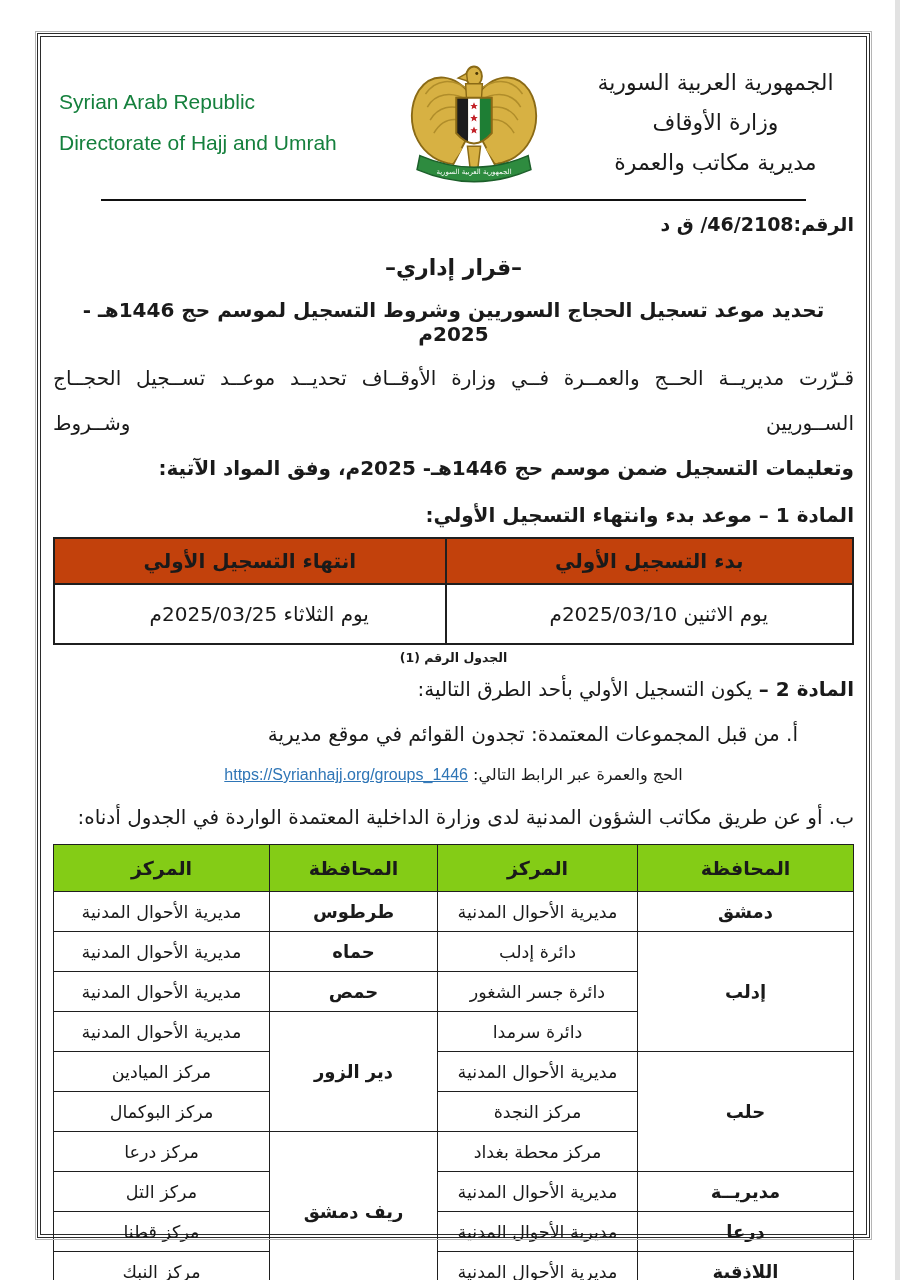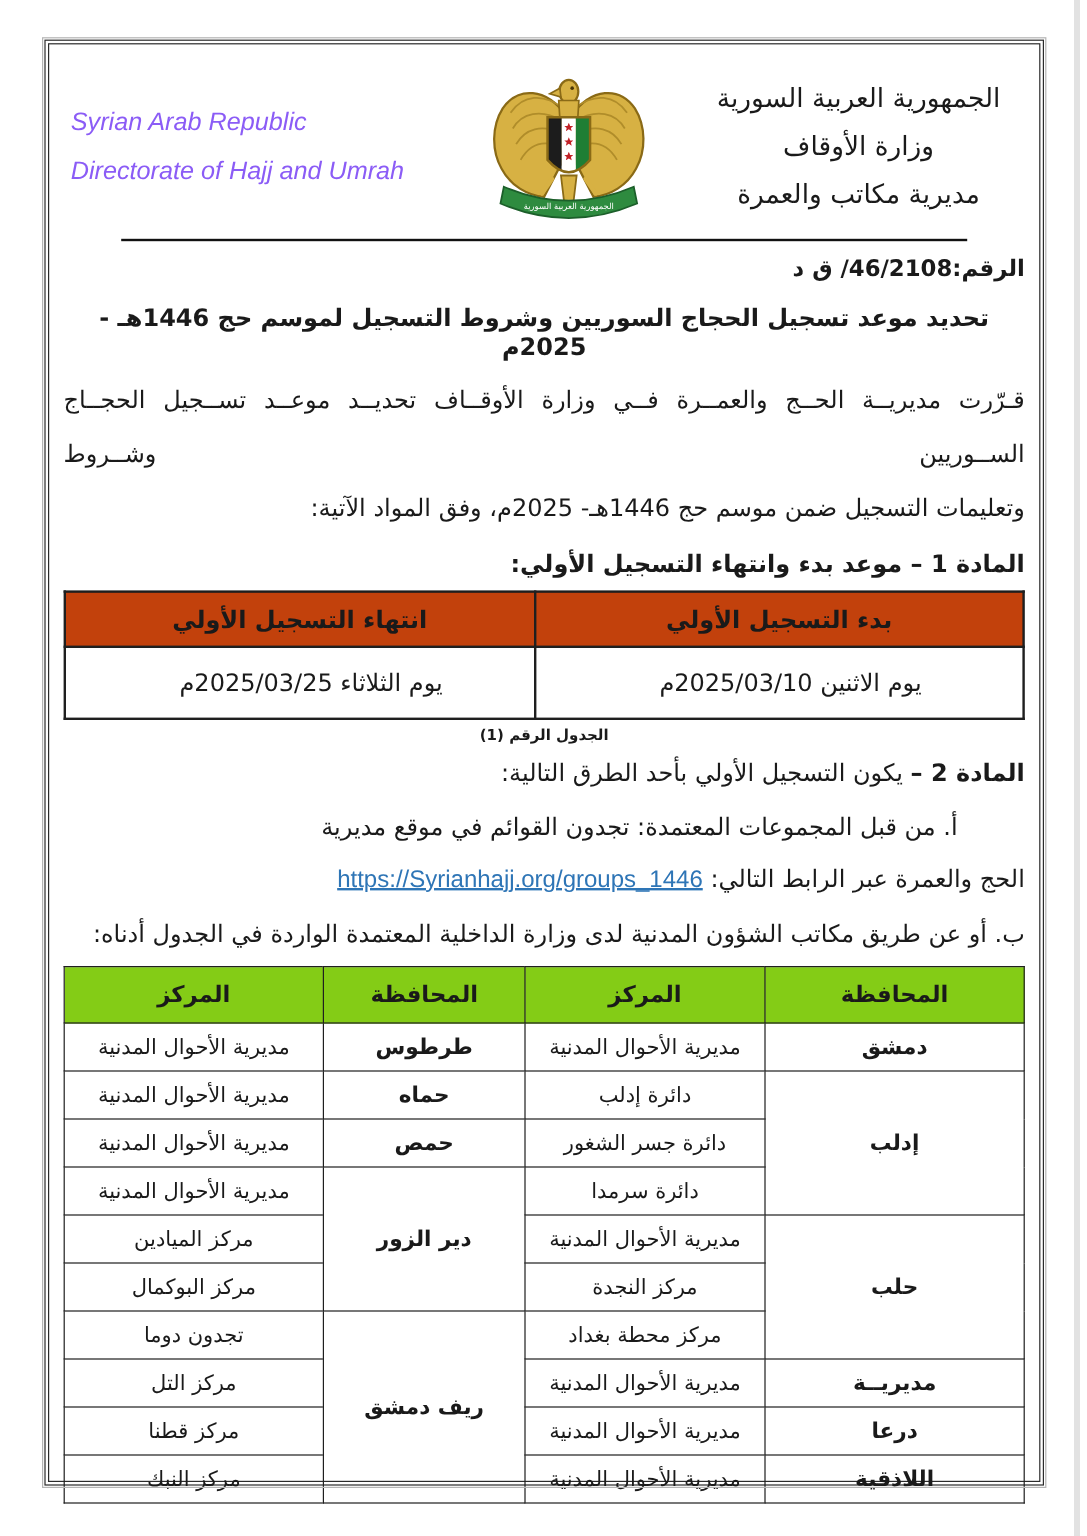--- a/index.html
+++ b/index.html
@@ -3,47 +3,47 @@
 <meta charset="utf-8">
 <style>
   html,body{margin:0;padding:0;background:#ffffff;}
   body{width:906px;height:1280px;position:relative;font-family:"DejaVu Sans",sans-serif;color:#1a1a1a;overflow:hidden;}
   .scan-edge{position:absolute;top:0;right:6px;width:5px;height:1280px;background:#e2e2e2;}
   .frame{position:absolute;left:37px;top:33px;width:833px;height:1205px;box-sizing:border-box;
          border:4px double #2b2b2b;outline:1px solid #b5b5b5;outline-offset:1px;
          padding:16px 12px 0 12px;direction:rtl;}
   
   .letterhead{display:flex;flex-direction:row;direction:ltr;justify-content:space-between;align-items:center;padding:0 6px;height:138px;}
-  .en-block{direction:ltr;text-align:left;font-family:"Liberation Sans",sans-serif;font-size:21px;color:#8b5cf6;width:305px;font-style:italic;}
+  .en-block{direction:ltr;text-align:left;font-family:"Liberation Sans",sans-serif;font-size:21px;color:#15803d;width:305px;}
   .en-block div{margin:0 0 17px 0;}
   .en-block div:last-child{margin-bottom:0;}
   .ar-block{direction:rtl;text-align:center;font-size:22px;width:265px;}
   .ar-block div{margin:0 0 15px 0;}
   .ar-block div:last-child{margin-bottom:0;}
   .emblem{width:140px;height:132px;flex:0 0 auto;}
   .header-rule{height:0;border-top:2px solid #111;width:88%;margin:8px auto 0 auto;}
   
   .doc-number{margin-top:12px;text-align:right;font-weight:bold;font-size:19px;padding-left:4px;}
   .decision-label{margin-top:20px;text-align:center;font-weight:bold;font-size:22px;}
   .subject-title{margin-top:18px;text-align:center;font-weight:bold;font-size:20px;}
   .intro{margin-top:10px;font-size:20px;line-height:45px;}
   .intro .l1{text-align:justify;text-align-last:justify;}
-  .intro .l2{text-align:right;}
+  .intro .l2{text-align:right;font-weight:bold;}
   .article-heading{margin-top:12px;font-weight:bold;font-size:20px;text-align:right;}
   .article-heading .rest{font-weight:normal;}
   
   table{width:100%;border-collapse:collapse;direction:rtl;}
   .t1{margin-top:10px;}
   .t1 th,.t1 td{border:2px solid #1f1f1f;text-align:center;vertical-align:middle;}
   .t1 th{background:#c2410c;font-weight:bold;font-size:20px;height:42px;}
   .t1 td{font-size:20px;height:56px;padding-left:20px;}
   .tbl-caption{text-align:center;font-weight:bold;font-size:12.5px;margin-top:5px;}
   
   .item-a{margin-top:21px;font-size:20px;text-align:right;padding-left:0;padding-right:56px;}
-  .link-line{margin-top:19px;font-size:20px;text-align:right;}
+  .link-line{margin-top:19px;font-size:16px;text-align:center;}
   .link-line a{color:#2e75b6;font-family:"Liberation Sans",sans-serif;text-decoration:underline;}
   .item-b{margin-top:21px;font-size:20px;text-align:right;}
   
   .t2{margin-top:15px;}
   .t2 th,.t2 td{border:1.5px solid #1f1f1f;text-align:center;vertical-align:middle;}
   .t2 th{background:#84cc16;font-weight:bold;font-size:19px;height:44px;}
   .t2 td{font-size:17.5px;height:37px;}
   .t2 td.gov{font-weight:bold;font-size:18px;}
 </style>
 </head>
@@ -107,20 +107,21 @@
       <div>الجمهورية العربية السورية</div>
       <div>وزارة الأوقاف</div>
       <div>مديرية مكاتب والعمرة</div>
     </div>
   </div>
 
   <div class="header-rule"></div>
 
   <div class="doc-number">الرقم:46/2108/ ق د</div>
 
+  <div class="decision-label">–قرار إداري–</div>
 
   <div class="subject-title">تحديد موعد تسجيل الحجاج السوريين وشروط التسجيل لموسم حج 1446هـ - 2025م</div>
 
   <div class="intro">
     <div class="l1">قـرّرت مديريــة الحــج والعمــرة فــي وزارة الأوقــاف تحديــد موعــد تســجيل الحجــاج الســوريين وشــروط</div>
     <div class="l2">وتعليمات التسجيل ضمن موسم حج 1446هـ- 2025م، وفق المواد الآتية:</div>
   </div>
 
   <div class="article-heading">المادة 1 – موعد بدء وانتهاء التسجيل الأولي:</div>
 
@@ -199,21 +200,21 @@
         <td>مديرية الأحوال المدنية</td>
         <td>مركز الميادين</td>
       </tr>
       <tr>
         <td>مركز النجدة</td>
         <td>مركز البوكمال</td>
       </tr>
       <tr>
         <td>مركز محطة بغداد</td>
         <td class="gov" rowspan="4">ريف دمشق</td>
-        <td>تجدون دوما</td>
+        <td>مركز درعا</td>
       </tr>
       <tr>
         <td class="gov">مديريــة</td>
         <td>مديرية الأحوال المدنية</td>
         <td>مركز التل</td>
       </tr>
       <tr>
         <td class="gov">درعا</td>
         <td>مديرية الأحوال المدنية</td>
         <td>مركز قطنا</td>

